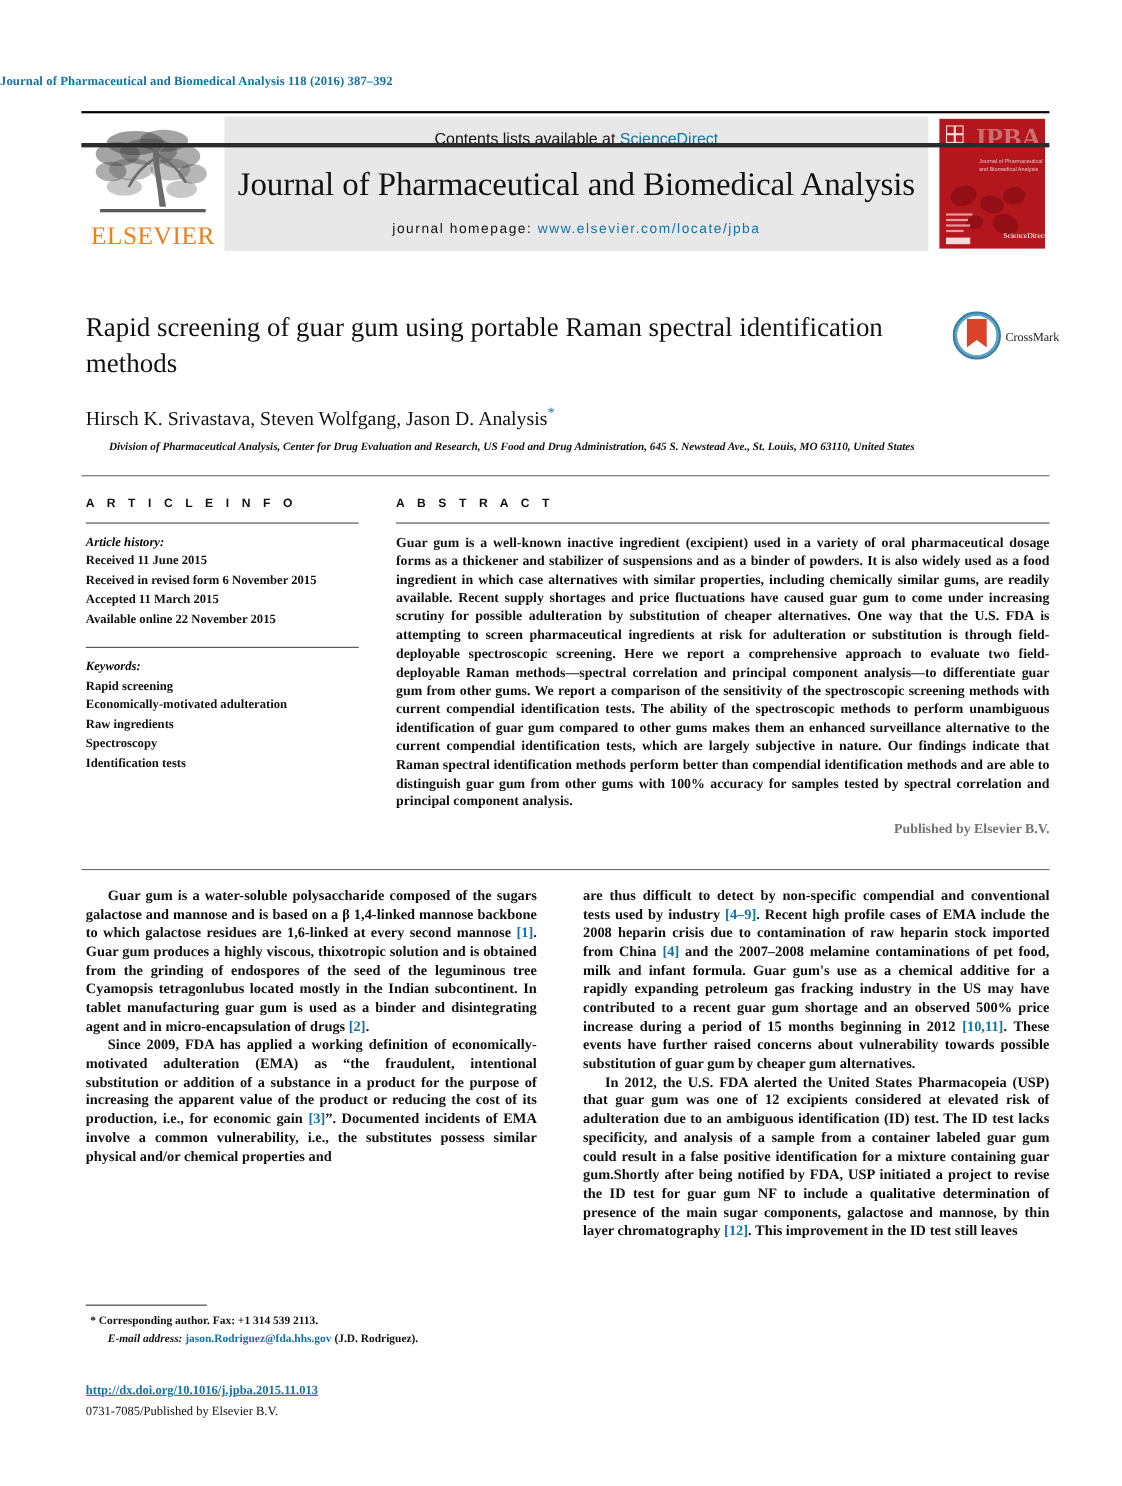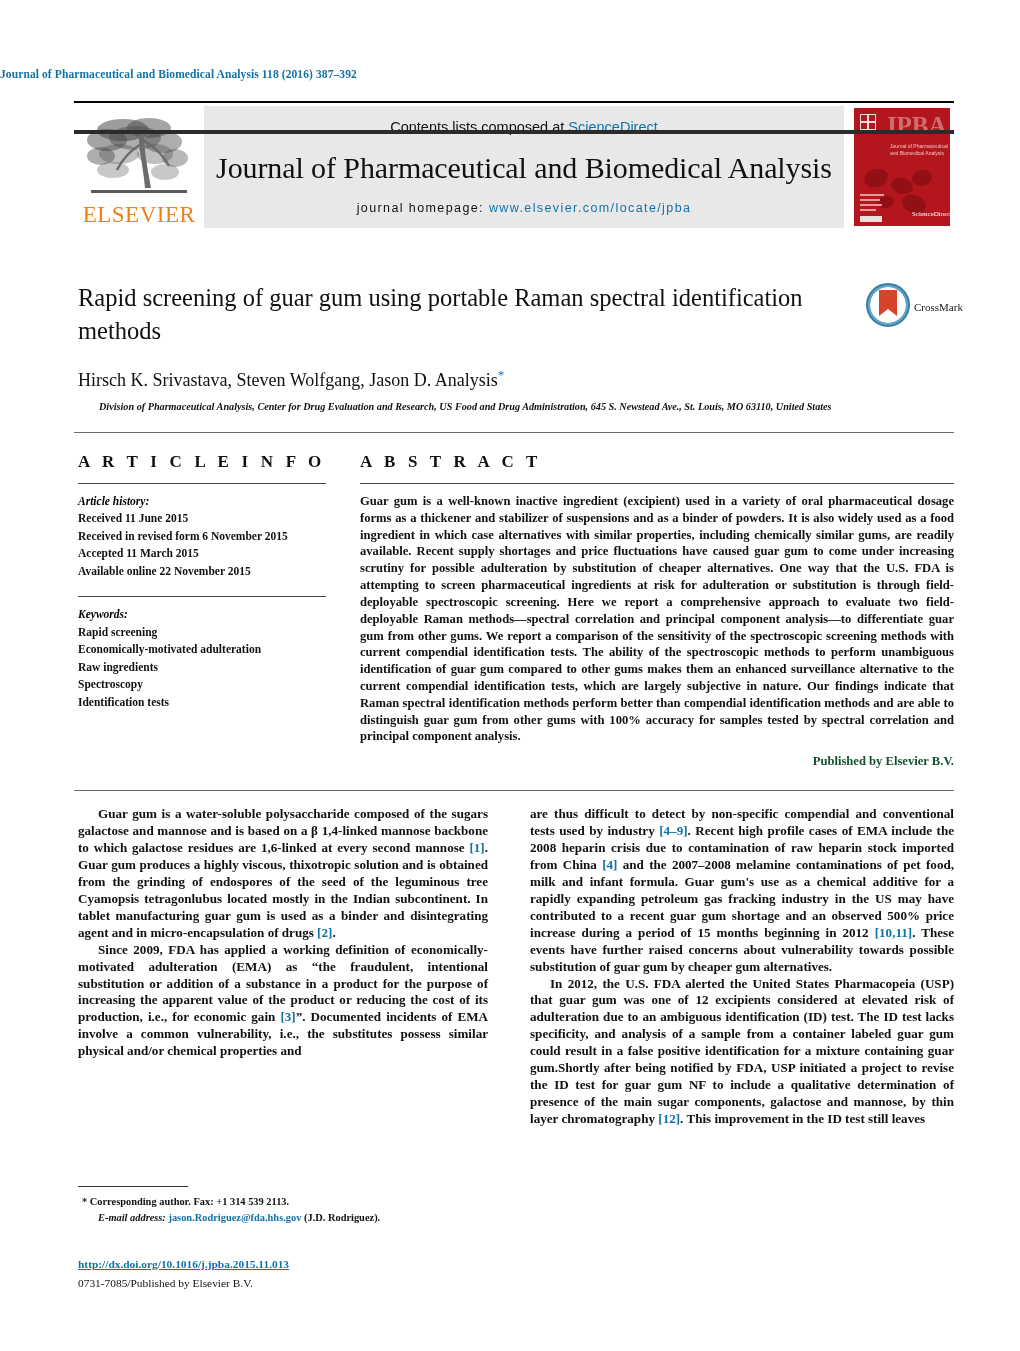--- a/index.html
+++ b/index.html
@@ -192,23 +192,23 @@
     left: 78px;
     width: 248px;
   }
   .col-abstract {
     position: absolute;
     top: 452px;
     left: 360px;
     width: 594px;
   }
   .sec-head {
-    font-family: Liberation Serif, serif;
-    font-weight: bold;
-    font-size: 17px;
+    font-family: Liberation Sans, sans-serif;
+    font-weight: bold;
+    font-size: 11px;
     letter-spacing: 4.2px;
     color: #111;
   }
   .hr-thin {
     height: 1px;
     background: #4a4a4a;
     margin-top: 11px;
   }
   .info-group { margin-top: 9px; }
   .info-label {
@@ -235,21 +235,21 @@
     line-height: 1.335;
     text-align: justify;
     color: #111;
     hyphens: none;
   }
   .abstract-pub {
     margin-top: 9px;
     text-align: right;
     font-weight: bold;
     font-size: 12.6px;
-    color: #14532d;
+    color: #737373;
   }
 
   .section-rule-2 {
     position: absolute;
     left: 74px;
     top: 790px;
     width: 880px;
     height: 1px;
     background: #6a6a6a;
   }
@@ -360,21 +360,21 @@
             <path d="M56 18 C55 34, 60 50, 62 74 L68 74 C64 50, 60 34, 62 18 Z" fill="#6b6b6b"></path>
             <path d="M58 30 C48 36, 40 44, 34 56" stroke="#6b6b6b" stroke-width="2.4" fill="none"></path>
             <path d="M60 26 C70 32, 80 40, 86 52" stroke="#6b6b6b" stroke-width="2.2" fill="none"></path>
             <rect x="8" y="76" width="96" height="3" fill="#5a5a5a"></rect>
           </svg>
         </span>
         <span class="elsevier-word">ELSEVIER</span>
       </div>
 
       <div class="masthead-center">
-        <div class="contents-line"><span>Contents lists composed at </span><span class="sd">ScienceDirect</span></div>
+        <div class="contents-line"><span>Contents lists available at </span><span class="sd">ScienceDirect</span></div>
         <div class="journal-name">Journal of Pharmaceutical and Biomedical Analysis</div>
         <div class="homepage-line"><span>journal homepage:</span> <span class="url">www.elsevier.com/locate/jpba</span></div>
       </div>
 
       <div class="cover-thumb">
         <svg width="104" height="122" viewBox="0 0 104 122" xmlns="http://www.w3.org/2000/svg">
           <rect x="0" y="0" width="104" height="122" fill="#ffffff"></rect>
           <rect x="4" y="2" width="96" height="118" fill="#b3161c"></rect>
           <rect x="10" y="8" width="16" height="16" fill="#ffffff" opacity="0.85"></rect>
           <rect x="11" y="9" width="6" height="6" fill="#b3161c"></rect>

